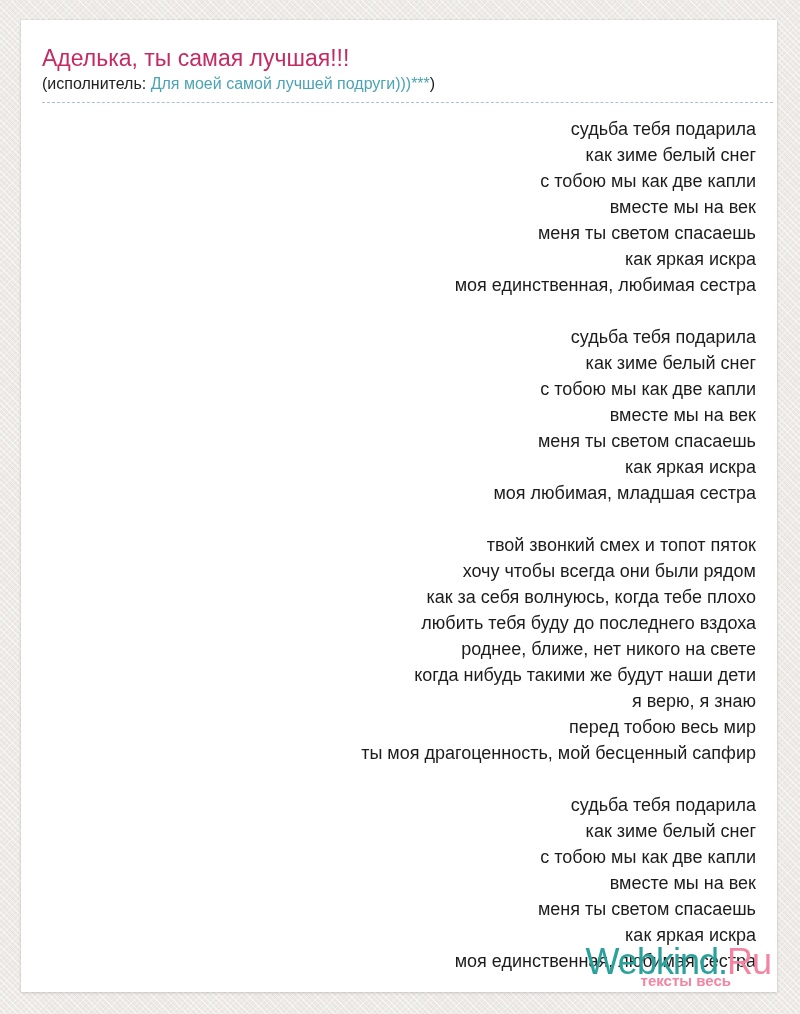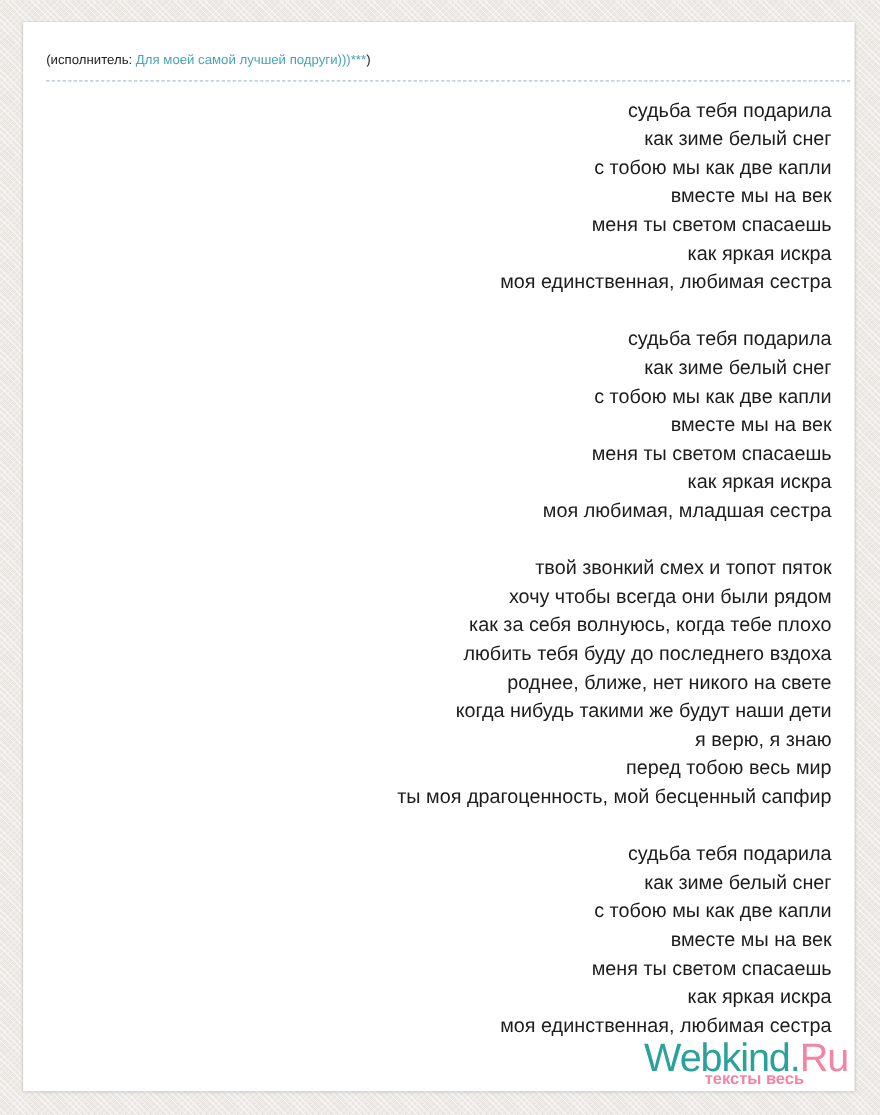--- a/index.html
+++ b/index.html
@@ -33,21 +33,21 @@
     border-bottom: 1px dashed #a9c2cd;
   }
   .song-title {
     font-size: 23px;
     font-weight: normal;
     line-height: 26px;
     color: #c52b63;
   }
   .artist-line {
     margin-top: 3px;
-    font-size: 12px;
+    font-size: 16px;
     line-height: 19px;
     color: #222222;
   }
   .artist-link {
     color: #4ba3b3;
     text-decoration: none;
     cursor: pointer;
   }
   .lyrics {
     margin: 13px 21px 0 21px;
@@ -84,20 +84,21 @@
     color: #f285a2;
   }
 </style>
 </head>
 <body>
 
 <div class="page">
   <div class="card">
 
     <div class="header">
+      <h1 class="song-title">Аделька, ты самая лучшая!!!</h1>
       <div class="artist-line">
         <span>(исполнитель: </span><a class="artist-link">Для моей самой лучшей подруги)))***</a><span>)</span>
       </div>
     </div>
 
     <div class="lyrics" id="lyrics">
         <p class="stanza">судьба тебя подарила
 как зиме белый снег
 с тобою мы как две капли
 вместе мы на век

